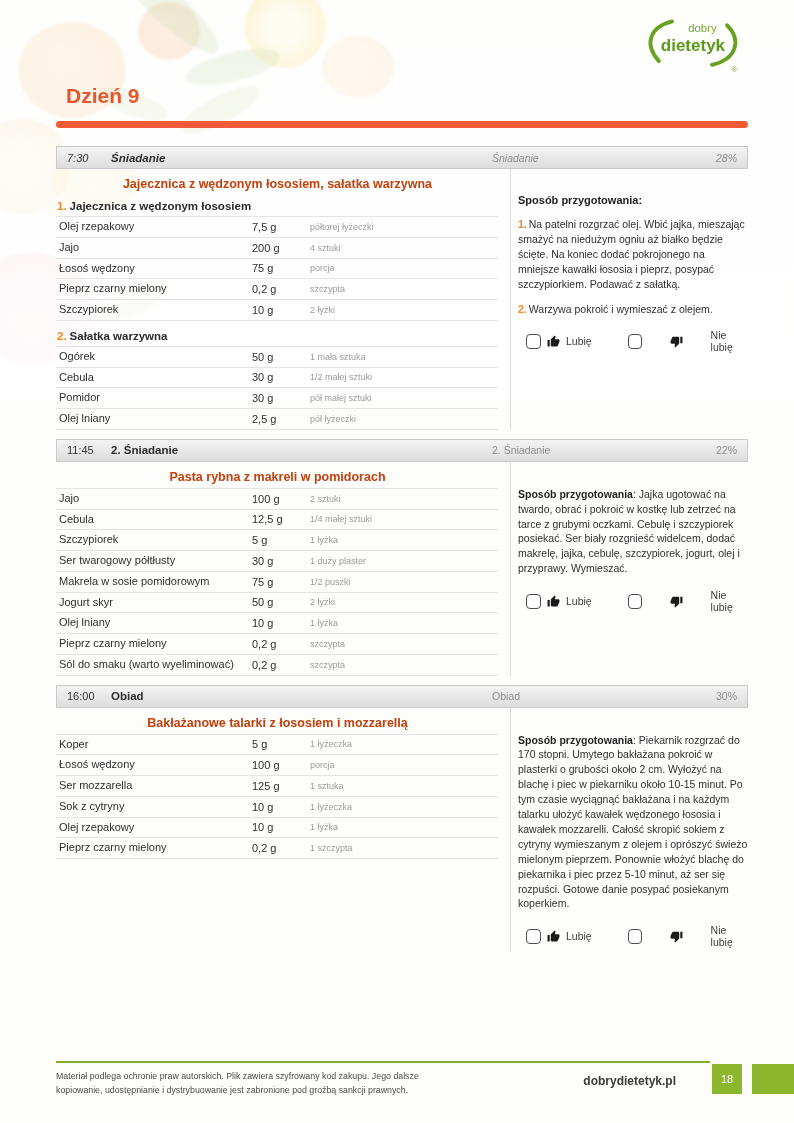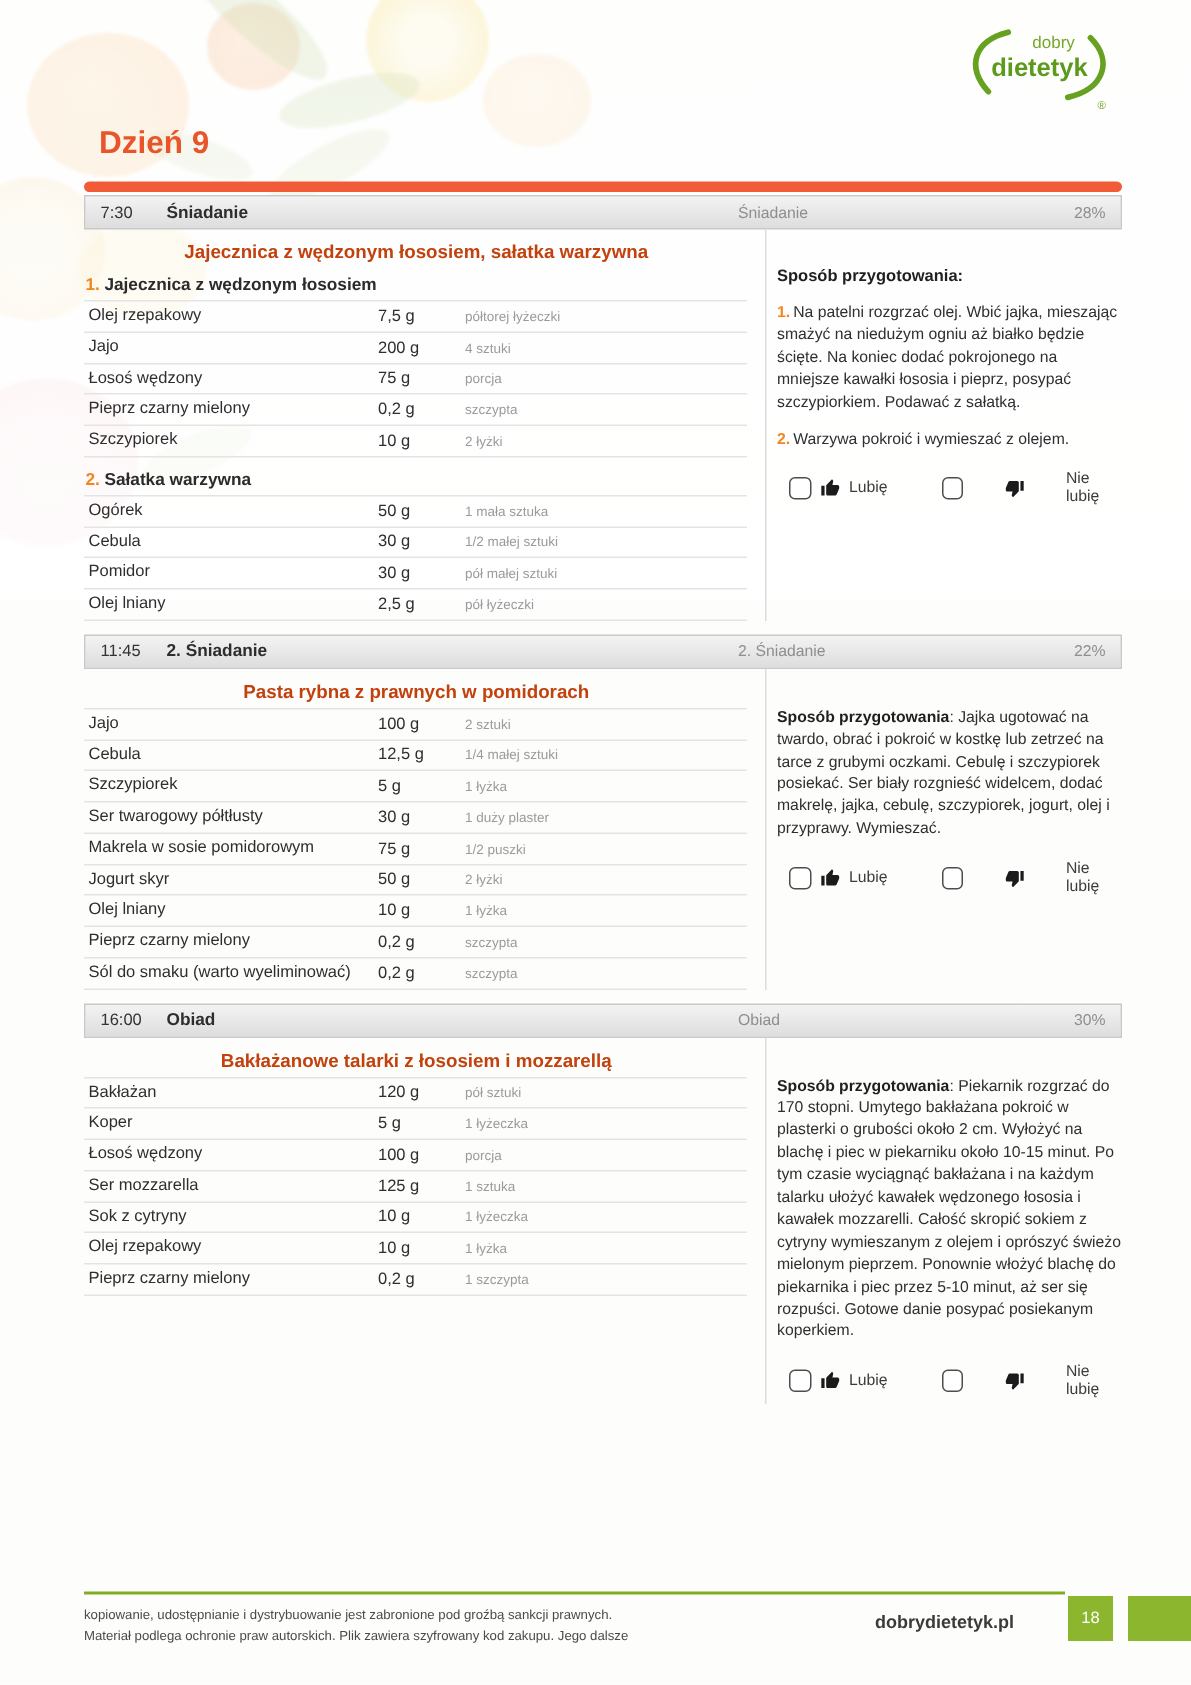--- a/index.html
+++ b/index.html
@@ -41,21 +41,21 @@
 
   
   .day-title{position:absolute;left:66px;top:84px;font-size:21px;font-weight:bold;color:#e8552a;}
   .top-bar{position:absolute;left:56px;top:121px;width:692px;height:7px;background:#f15b38;border-radius:4px;}
 
   
   .content{position:absolute;left:56px;top:130px;width:692px;}
 
   .meal-header{display:flex;align-items:center;height:23px;margin-top:9px;
     background:linear-gradient(180deg,#f3f3f3,#dddddd);border:1px solid #c9c9c9;padding:0 10px;box-sizing:border-box;}
-  .meal:first-child .meal-header{margin-top:0;}
+  .meal:first-child .meal-header{margin-top:16px;font-style:italic;}
   .mh-time{width:44px;font-size:11px;color:#333;}
   .mh-name{flex:1;font-size:11.5px;font-weight:bold;color:#2d2d2d;}
   .mh-rlabel{width:205px;font-size:10.5px;color:#8e8e8e;}
   .mh-percent{width:40px;text-align:right;font-size:10.5px;color:#8e8e8e;}
 
   .meal-body{display:flex;align-items:stretch;}
   .left-col{width:442px;}
   .right-col{flex:1;border-left:1px solid #dcdcdc;margin-left:12px;padding:25px 0 4px 7px;}
 
   .dish-title{font-size:12.5px;font-weight:bold;color:#c2410c;margin:8px 0 4px 1px;text-align:center;}
@@ -246,21 +246,21 @@
 
     <div class="meal">
       <div class="meal-header">
         <span class="mh-time">11:45</span>
         <span class="mh-name">2. Śniadanie</span>
         <span class="mh-rlabel">2. Śniadanie</span>
         <span class="mh-percent">22%</span>
       </div>
       <div class="meal-body">
         <div class="left-col">
-          <div class="dish-title">Pasta rybna z prawnych w pomidorach</div>
+          <div class="dish-title">Pasta rybna z makreli w pomidorach</div>
           <div>
     <div>
 
       <div class="ingredient-table">
     <div class="ing-row">
       <span class="ing-name">Jajo</span>
       <span class="ing-amount">100 g</span>
       <span class="ing-unit">2 sztuki</span>
     </div>
 
@@ -352,25 +352,20 @@
         <span class="mh-rlabel">Obiad</span>
         <span class="mh-percent">30%</span>
       </div>
       <div class="meal-body">
         <div class="left-col">
           <div class="dish-title">Bakłażanowe talarki z łososiem i mozzarellą</div>
           <div>
     <div>
 
       <div class="ingredient-table">
-    <div class="ing-row">
-      <span class="ing-name">Bakłażan</span>
-      <span class="ing-amount">120 g</span>
-      <span class="ing-unit">pół sztuki</span>
-    </div>
 
     <div class="ing-row">
       <span class="ing-name">Koper</span>
       <span class="ing-amount">5 g</span>
       <span class="ing-unit">1 łyżeczka</span>
     </div>
 
     <div class="ing-row">
       <span class="ing-name">Łosoś wędzony</span>
       <span class="ing-amount">100 g</span>
@@ -431,21 +426,21 @@
             </span>
           </div>
         </div>
       </div>
     </div>
   </div>
 
   <div class="footer">
     <div class="footer-line"></div>
     <div class="disclaimer">
+      <div>Materiał podlega ochronie praw autorskich. Plik zawiera szyfrowany kod zakupu. Jego dalsze</div>
       <div>kopiowanie, udostępnianie i dystrybuowanie jest zabronione pod groźbą sankcji prawnych.</div>
-      <div>Materiał podlega ochronie praw autorskich. Plik zawiera szyfrowany kod zakupu. Jego dalsze</div>
     </div>
     <div class="site">dobrydietetyk.pl</div>
     <div class="page-box">18</div>
     <div class="edge-box"></div>
   </div>
 
 </div>
 
 </body></html>

